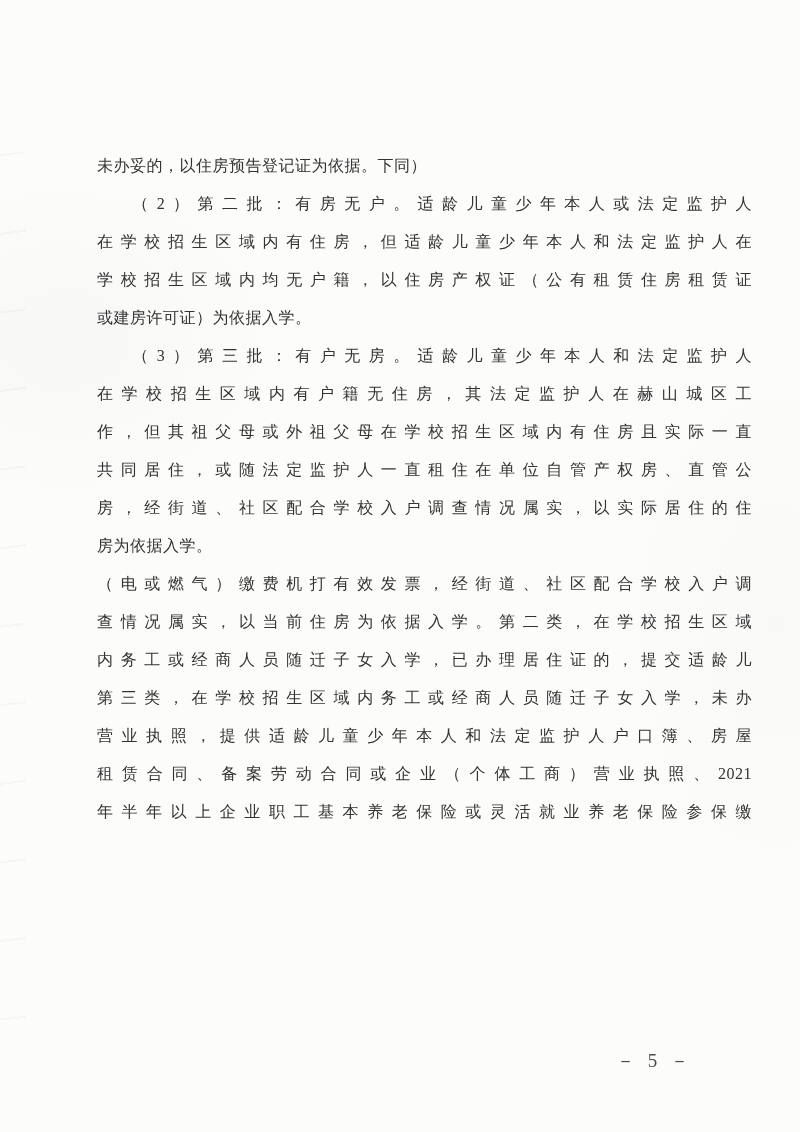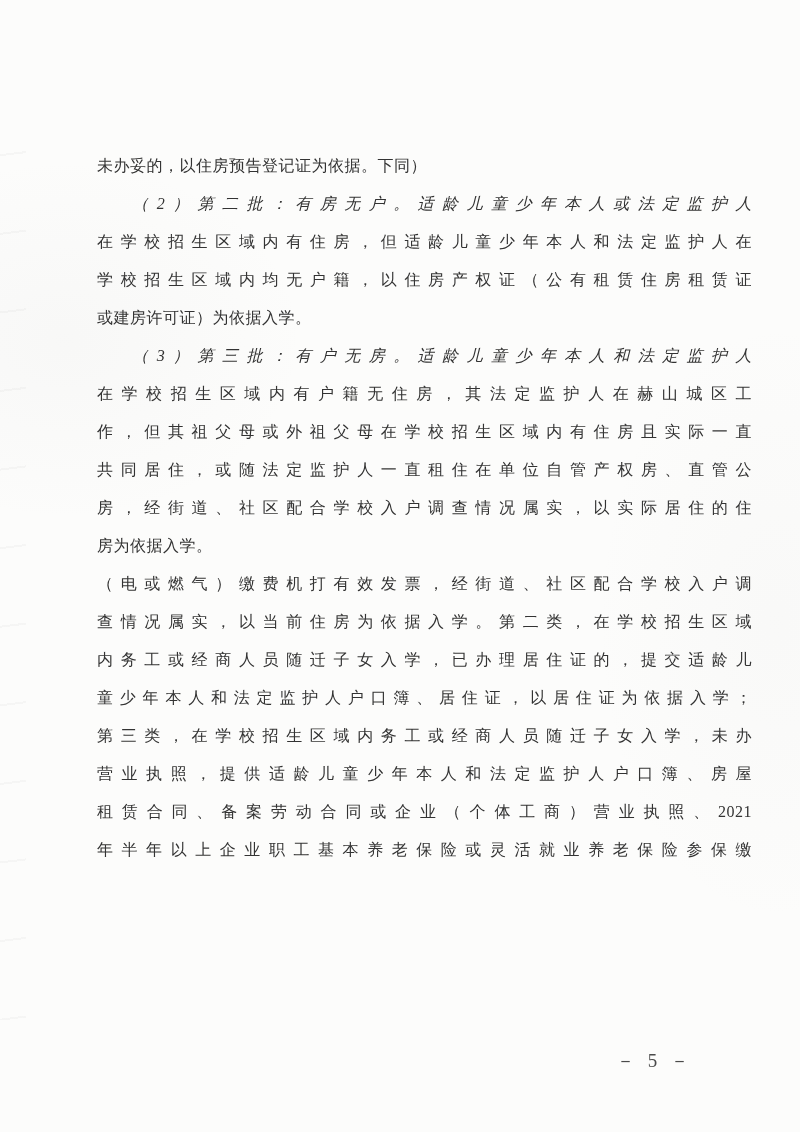--- a/index.html
+++ b/index.html
@@ -54,21 +54,20 @@
     text-align: left;
   }
   .ln.j {
     white-space: normal;
     text-align: justify;
     text-align-last: justify;
     text-justify: inter-character;
   }
   .ln.ind {
     padding-left: 2.2em;
-    font-style: italic;
   }
   .page-number {
     position: absolute;
     left: 616px;
     top: 1048px;
     width: 90px;
     color: #4a4a4a;
     font-size: 19px;
     letter-spacing: 4px;
     text-align: left;
@@ -89,21 +88,20 @@
     <div class="ln">或建房许可证）为依据入学。</div>
     <div class="ln j ind">（3）第三批：有户无房。适龄儿童少年本人和法定监护人</div>
     <div class="ln j">在学校招生区域内有户籍无住房，其法定监护人在赫山城区工</div>
     <div class="ln j">作，但其祖父母或外祖父母在学校招生区域内有住房且实际一直</div>
     <div class="ln j">共同居住，或随法定监护人一直租住在单位自管产权房、直管公</div>
     <div class="ln j">房，经街道、社区配合学校入户调查情况属实，以实际居住的住</div>
     <div class="ln">房为依据入学。</div>
     <div class="ln j">（电或燃气）缴费机打有效发票，经街道、社区配合学校入户调</div>
     <div class="ln j">查情况属实，以当前住房为依据入学。第二类，在学校招生区域</div>
     <div class="ln j">内务工或经商人员随迁子女入学，已办理居住证的，提交适龄儿</div>
-    <div class="ln j">童少年本人和法定监护人户口簿、居住证，以居住证为依据入学；</div>
     <div class="ln j">第三类，在学校招生区域内务工或经商人员随迁子女入学，未办</div>
     <div class="ln j">营业执照，提供适龄儿童少年本人和法定监护人户口簿、房屋</div>
     <div class="ln j">租赁合同、备案劳动合同或企业（个体工商）营业执照、2021</div>
     <div class="ln j">年半年以上企业职工基本养老保险或灵活就业养老保险参保缴</div>
   </div>
 
   <div class="page-number">－ 5 －</div>
 
 </div>
 

